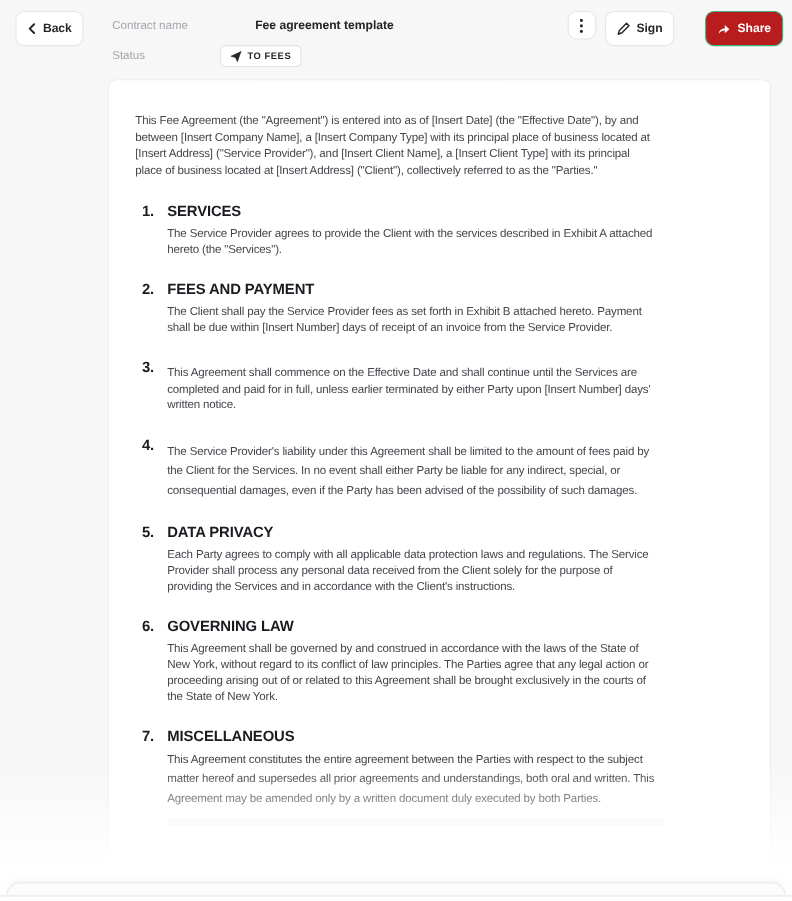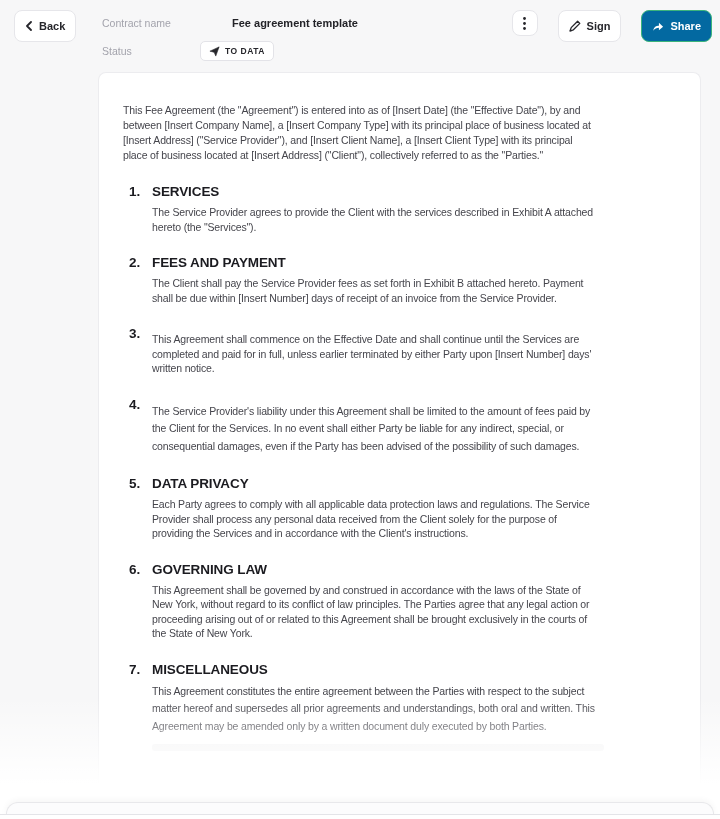--- a/index.html
+++ b/index.html
@@ -26,24 +26,24 @@
   .row1-y { top:17px; }
   .row2-y { top:45px; }
   .status-badge {
     position:absolute; left:200px; top:41px;
     display:inline-flex; align-items:center; gap:5px;
     background:#fff; border:1px solid #e3e3e8; border-radius:5px;
     height:20px; padding:0 8px;
     font-size:8.5px; font-weight:bold; letter-spacing:.5px; color:#26262b;
     cursor:pointer;
   }
-  .hdr-right { position:absolute; right:8px; top:10px; display:flex; gap:20px; }
+  .hdr-right { position:absolute; right:8px; top:10px; display:flex; gap:8px; }
   .kebab-btn { width:26px; padding:0; justify-content:center; }
   .share-btn {
-    background:#0369a1; border-color:#3cb47c; color:#fff;
+    background:#b91c1c; border-color:#3cb47c; color:#fff;margin-left:20px;
   }
   .icon { display:inline-flex; align-items:center; justify-content:center; }
 
   
   .doc-card {
     position:absolute; left:98px; top:72px; width:603px; height:747px;
     background:#fff; border:1px solid #ececef; border-bottom:none;
     border-radius:8px 8px 0 0;
     padding:20px 101px 0 24px;
     overflow:hidden;
@@ -104,21 +104,21 @@
   <span class="hdr-label row1-y">Contract name</span>
   <span class="hdr-value row1-y">Fee agreement template</span>
 
   <span class="hdr-label row2-y">Status</span>
   <span class="status-badge">
     <span class="icon">
       <svg width="11" height="11" viewBox="0 0 12 12">
           <path d="M1 5.6 L11 1 L7.4 11 L5.6 6.9 Z M5.6 6.9 L11 1" fill="#26262b" stroke="#26262b" stroke-width="0.6" stroke-linejoin="round"></path>
         </svg>
     </span>
-    <span>TO DATA</span>
+    <span>TO FEES</span>
   </span>
 
   <div class="hdr-right">
     <button class="hdr-btn kebab-btn">
       <span class="icon">
         <svg width="3" height="13" viewBox="0 0 3 13">
             <circle cx="1.5" cy="1.5" r="1.4" fill="#26262b"></circle>
             <circle cx="1.5" cy="6.5" r="1.4" fill="#26262b"></circle>
             <circle cx="1.5" cy="11.5" r="1.4" fill="#26262b"></circle>
           </svg>

